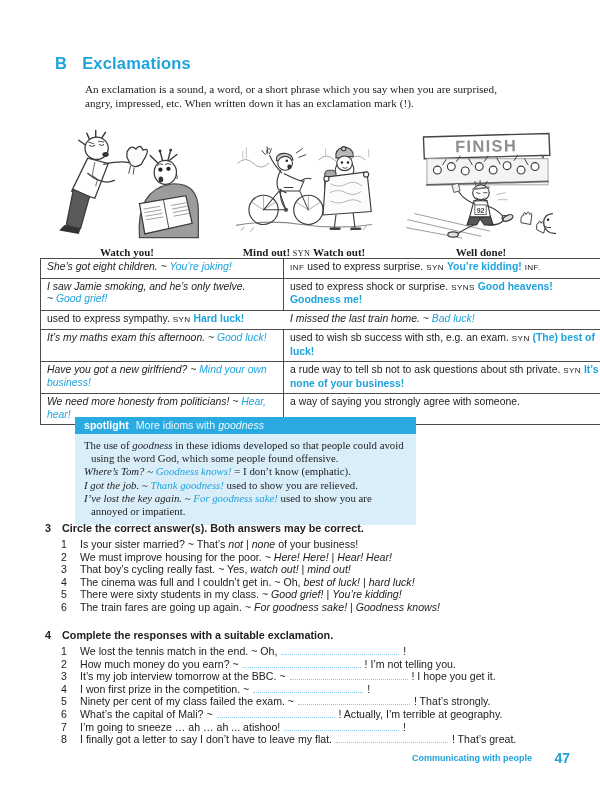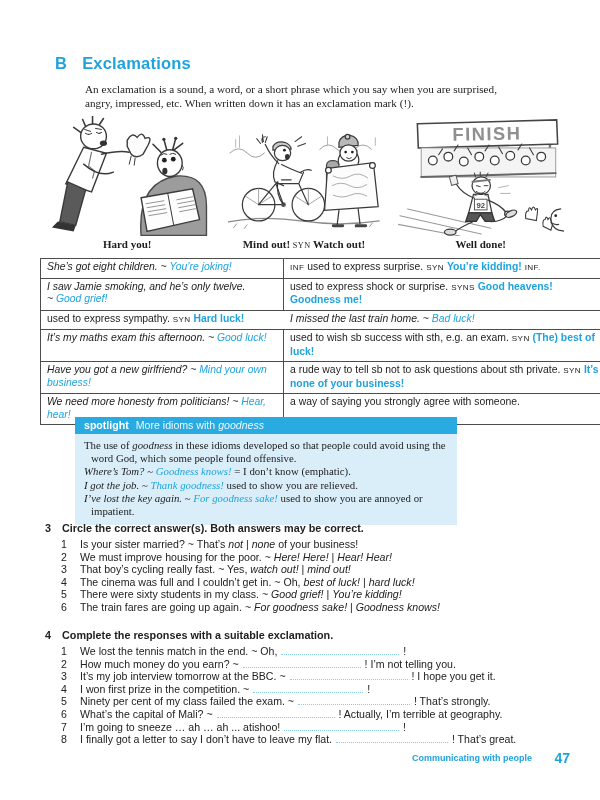--- a/index.html
+++ b/index.html
@@ -12,37 +12,37 @@
   .heading{position:absolute;left:55px;top:54px;font-family:"Liberation Sans",sans-serif;
            font-weight:bold;font-size:16.5px;color:var(--blue);letter-spacing:.2px;}
   .sec-letter{margin-right:15px;}
 
   
   .intro{position:absolute;left:85px;top:82px;width:438px;margin:0;
          font-family:"Liberation Serif",serif;font-size:11.2px;line-height:14px;}
 
   
   .illos{position:absolute;left:40px;top:112px;width:528px;display:flex;gap:10px;}
-  .illo{margin:4px;}
+  .illo{margin:12px;}
   .illo:nth-child(1){width:174px}.illo:nth-child(2){width:158px}.illo:nth-child(3){width:174px}
   .illo svg{display:block;width:100%;height:120px;}
   .illo-caption{margin-top:2px;text-align:center;font-family:"Liberation Serif",serif;
                 font-weight:bold;font-size:11px;}
   .illo-caption .seg-sc{font-weight:normal;font-size:8.2px;}
 
   
   .vtable{position:absolute;left:40px;top:258px;width:566px;border:1.2px solid #4c4c4c;
           font-family:Liberation Sans, sans-serif;font-size:10.4px;line-height:12.5px;box-sizing:border-box;}
   .vrow{display:grid;grid-template-columns:243px 1fr;border-top:1px solid #4c4c4c;}
   .vrow:first-child{border-top:none;}
   .cell{padding:2px 6px 3px;}
   .cell-left{border-right:1px solid #4c4c4c;}
 
   
-  .spotlight{position:absolute;left:75px;top:417px;width:382px;}
+  .spotlight{position:absolute;left:75px;top:417px;width:341px;}
   .spot-bar{background:var(--barblue);color:#fff;padding:2px 9px 3px;
             font-family:"Liberation Sans",sans-serif;font-size:10.6px;}
   .spot-label{font-weight:bold;margin-right:7px;}
   .spot-title .seg-n,.spot-title .seg-i{color:#eaf7fd;}
   .spot-body{background:var(--bodyblue);padding:5px 9px 7px;
              font-family:"Liberation Serif",serif;font-size:10.8px;line-height:13.2px;}
   .spot-line{padding-left:7px;text-indent:-7px;}
 
   
   .exercise{position:absolute;font-family:"Liberation Sans",sans-serif;font-size:10.6px;color:#222;}
@@ -107,21 +107,21 @@
           <path d="M40,31 L22,68 L48,76 L63,37 Z" fill="#fff"></path>
           <path d="M48,36 l-3,14 l6,5 l-2,7" stroke="#777" stroke-width="1.2"></path>
           <path d="M58,38 Q76,34 86,36"></path>
           <path d="M40,48 Q56,62 70,56"></path>
           <path d="M84,24 q5,-9 10,-3 q5,-7 8,1 q8,-3 3,7 l-5,9 q-7,5 -12,0 l-4,-8 z" fill="#fcfcfc"></path>
           <path d="M88,40 l-2,8 m6,-6 l-1,7" stroke-width="1"></path>
           <path d="M24,66 L16,106 L32,110 L42,74 Z" fill="#5a5a5a" stroke="#3a3a3a"></path>
           <path d="M14,106 l-6,6 l22,4 l2,-6 z" fill="#333" stroke="none"></path>
         </g>
       </svg>
-      <figcaption class="illo-caption"><span class="seg-n">Hard you!</span></figcaption>
+      <figcaption class="illo-caption"><span class="seg-n">Watch you!</span></figcaption>
     </figure>
 
     <figure class="illo">
       <svg viewBox="0 0 158 120">
         <g stroke="#3a3a3a" stroke-width="1.3" fill="none" stroke-linecap="round">
           <path d="M2,36 q9,-9 18,0 t18,0 M96,32 q9,-9 18,0 t18,0 t18,0" stroke="#9a9a9a" stroke-width="1"></path>
           <path d="M8,30 v-8 m4,8 v-12 m92,10 v-9 m50,9 v-8" stroke="#b5b5b5" stroke-width="1"></path>
           <path d="M0,108 q38,-7 76,-1 q42,6 82,0" stroke="#8a8a8a"></path>
           <path d="M6,114 l3,-4 m8,5 l3,-4 m128,2 l3,-4 m-18,5 l3,-4" stroke="#9a9a9a" stroke-width="1"></path>
           <circle cx="32" cy="90" r="17"></circle>

